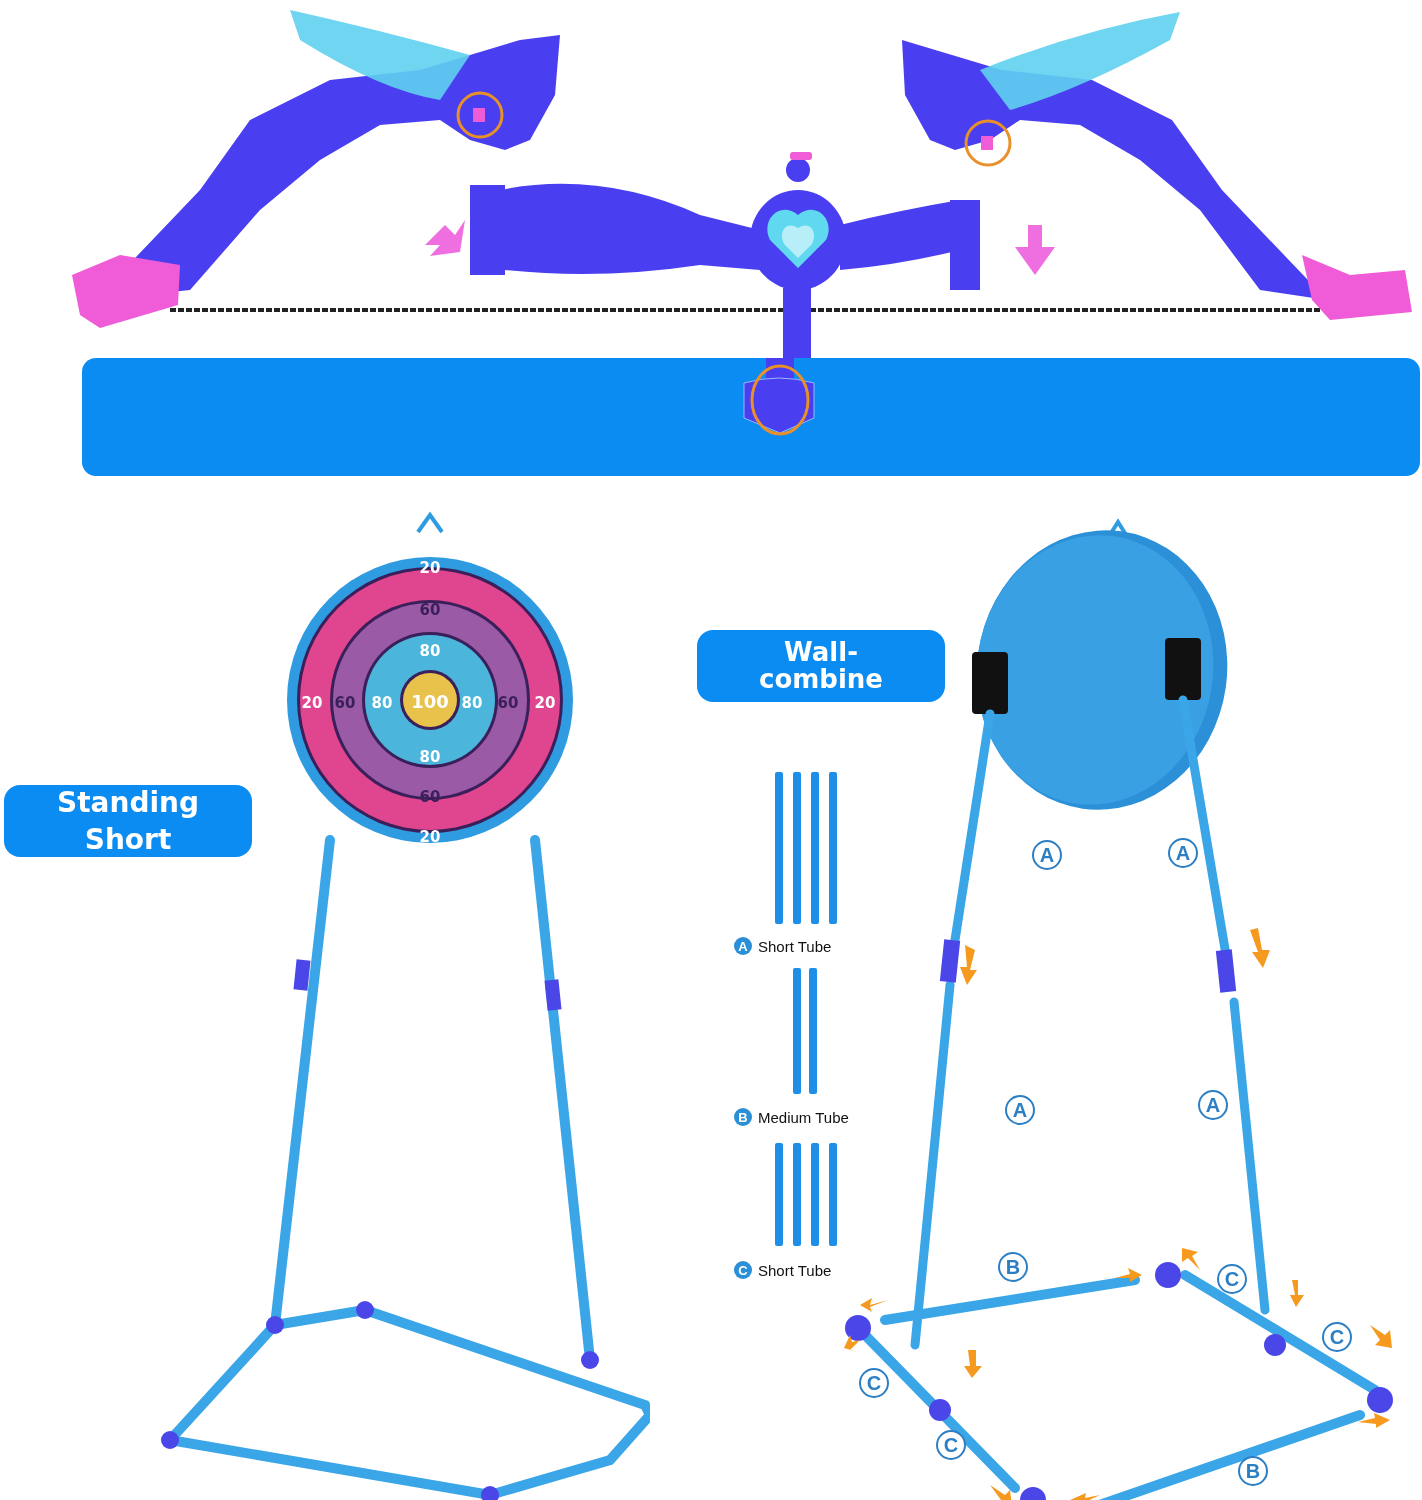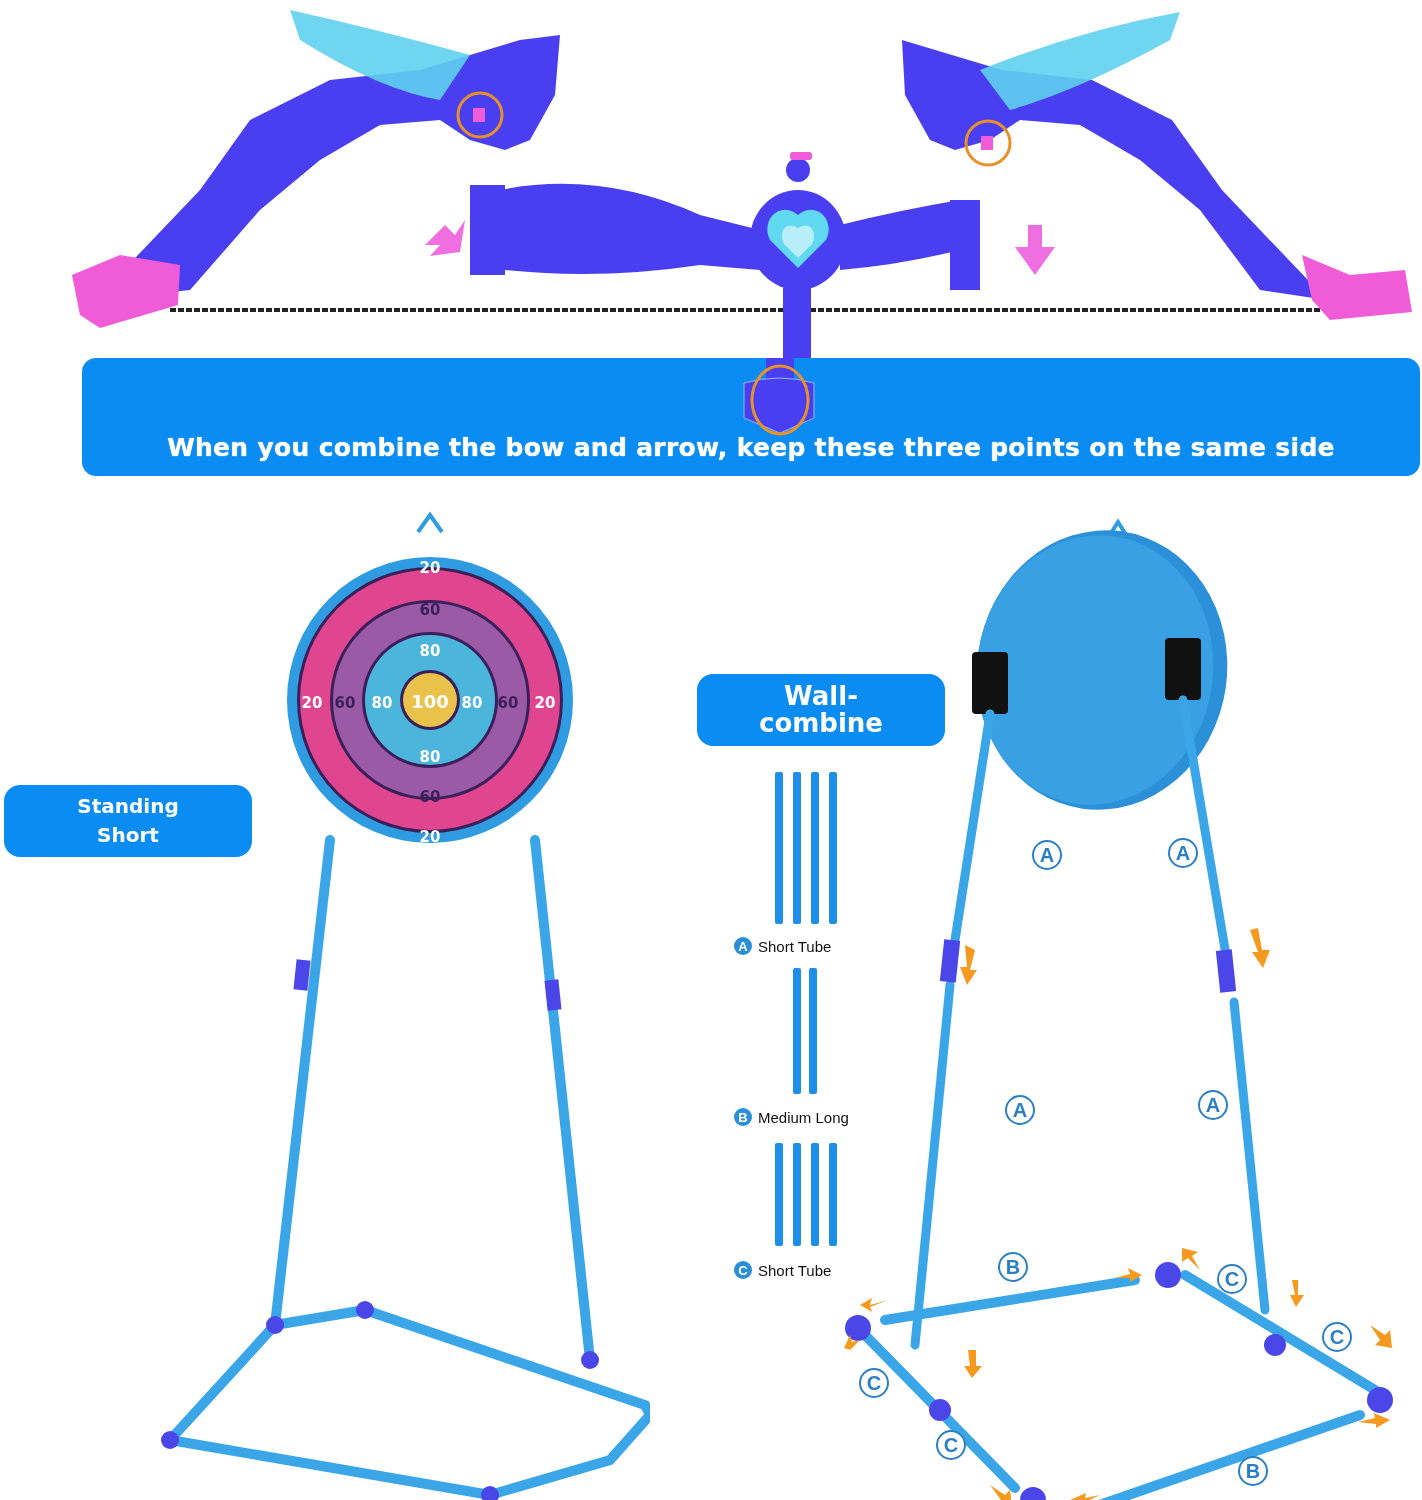--- a/index.html
+++ b/index.html
@@ -59,24 +59,23 @@
     <path d="M1015 247 L1055 247 L1035 275 Z"></path>
   </g>
 </svg>
 
 <div class="abs banner">
   <svg class="abs" style="left:652px;top:0" width="90" height="85">
     <rect x="32" y="0" width="28" height="30" fill="#4a3ff0"></rect>
     <path d="M10 25 Q45 15 80 25 L80 60 L46 75 L10 60 Z" fill="#4a3ff0" stroke="#9ab8ff" stroke-width="1"></path>
     <ellipse cx="46" cy="42" rx="28" ry="34" fill="none" stroke="#e8902a" stroke-width="3"></ellipse>
   </svg>
-  <div class="banner-text">When you combine the bow and arrow, keep these three points on the same side</div>
-</div>
-
-<div class="abs pill" style="left:4px;top:785px;width:248px;height:72px;font-size:20px;gap:8px;">
+</div>
+
+<div class="abs pill" style="left:4px;top:785px;width:248px;height:72px;font-size:28px;gap:8px;">
   <span>Standing</span>
   <span>Short</span>
 </div>
 
 <svg class="abs" style="left:150px;top:510px" width="500" height="990" viewBox="0 0 500 990">
 
   <g stroke="#3aa6e8" stroke-width="10" stroke-linecap="round">
     <line x1="180" y1="330" x2="125" y2="815"></line>
     <line x1="385" y1="330" x2="440" y2="850"></line>
   </g>
@@ -120,41 +119,41 @@
   </g>
   <g font-size="15" text-anchor="middle" fill="#fff">
     <text x="280" y="146">80</text>
     <text x="280" y="252">80</text>
     <text x="232" y="198">80</text>
     <text x="322" y="198">80</text>
   </g>
   <text x="280" y="198" font-size="18" text-anchor="middle" fill="#fff">100</text>
 </svg>
 
-<div class="abs pill" style="left:697px;top:630px;width:248px;height:72px;font-size:26px;margin-top:44px;">
+<div class="abs pill" style="left:697px;top:630px;width:248px;height:72px;font-size:26px;">
   <span>Wall-</span>
   <span>combine</span>
 </div>
 
 <div>
 
   <div class="tube" style="left:775px;top:772px;height:152px;"></div>
   <div class="tube" style="left:793px;top:772px;height:152px;"></div>
   <div class="tube" style="left:811px;top:772px;height:152px;"></div>
   <div class="tube" style="left:829px;top:772px;height:152px;"></div>
   <div class="abs legend-label" style="left:734px;top:937px;">
     <span class="badge">A</span>
     <span>Short Tube</span>
   </div>
 
   <div class="tube" style="left:793px;top:968px;height:126px;"></div>
   <div class="tube" style="left:809px;top:968px;height:126px;"></div>
   <div class="abs legend-label" style="left:734px;top:1108px;">
     <span class="badge">B</span>
-    <span>Medium Long</span>
+    <span>Medium Tube</span>
   </div>
 
   <div class="tube" style="left:775px;top:1143px;height:103px;"></div>
   <div class="tube" style="left:793px;top:1143px;height:103px;"></div>
   <div class="tube" style="left:811px;top:1143px;height:103px;"></div>
   <div class="tube" style="left:829px;top:1143px;height:103px;"></div>
   <div class="abs legend-label" style="left:734px;top:1261px;">
     <span class="badge">C</span>
     <span>Short Tube</span>
   </div>

